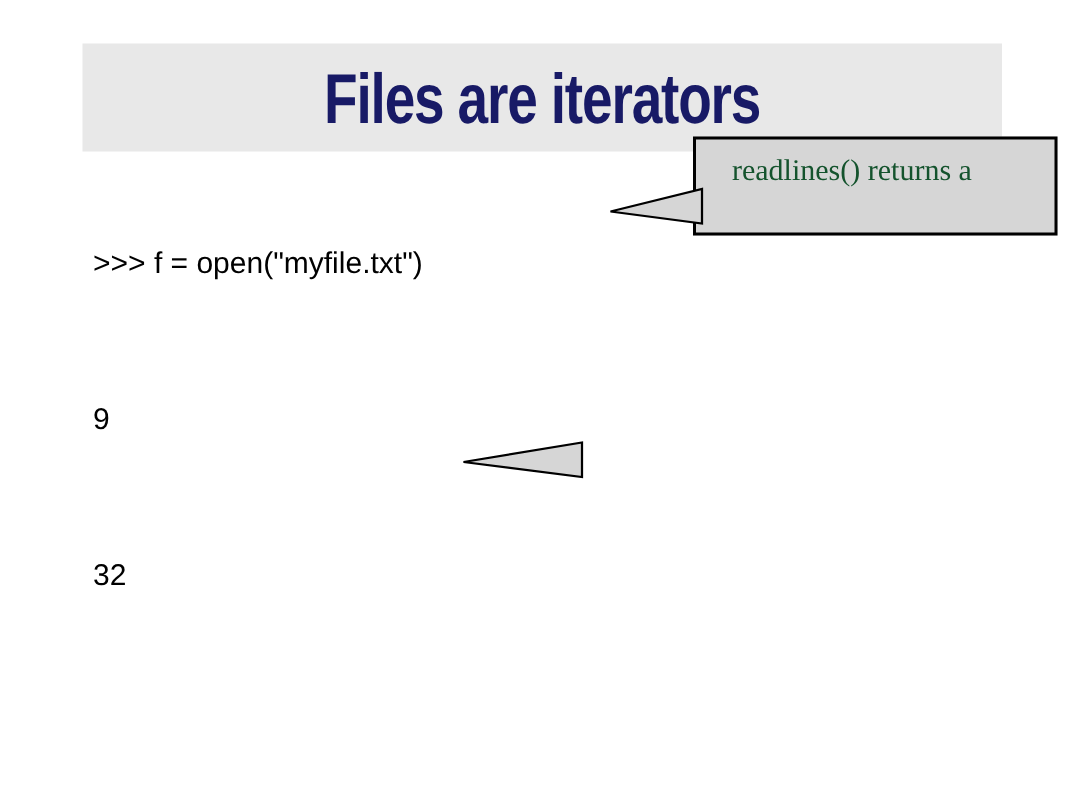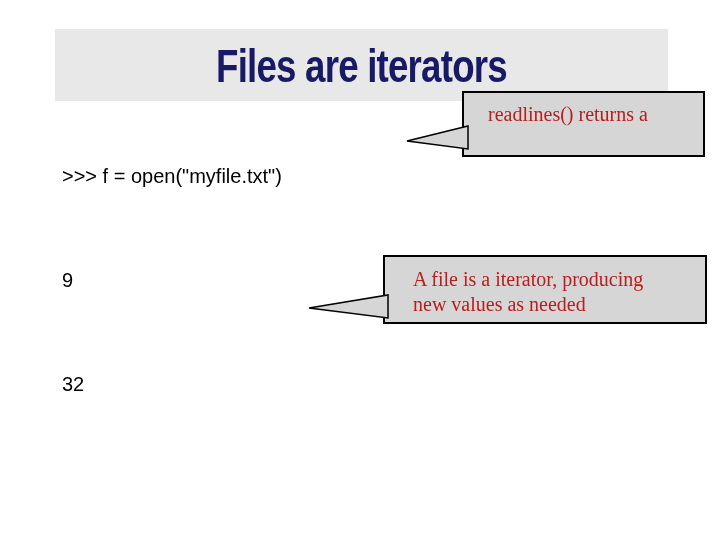--- a/index.html
+++ b/index.html
@@ -18,21 +18,21 @@
   }
   
   #code-block{
     position:absolute;left:62px;top:90px;width:360px;
     font-size:20px;line-height:34.65px;color:#000;white-space:pre;
   }
   
   .callout{
     position:absolute;background:#d6d6d6;border:2px solid #000;
     font-family:"Liberation Serif",serif;font-size:20px;line-height:25px;
-    color:#b91c1c;box-sizing:border-box;
+    color:#14532d;box-sizing:border-box;
   }
   #callout-readlines{left:462px;top:91px;width:243px;height:66px;padding:9px 8px 0 24px;}
   #callout-iterator{left:383px;top:255px;width:324px;height:69px;padding:10px 8px 0 28px;}
   .callout-tail{position:absolute;z-index:3;}
   #tail-readlines{left:398px;top:120px;}
   #tail-iterator{left:300px;top:287px;}
 </style>
 </head>
 <body>
 
@@ -57,22 +57,17 @@
     
   </div>
 
   <div id="callout-readlines" class="callout">
     <div>readlines() returns a</div>
   </div>
   <svg id="tail-readlines" class="callout-tail" width="74" height="40" viewBox="0 0 74 40">
     <polygon points="9,21 70,6 70,29" fill="#d6d6d6" stroke="#000" stroke-width="1.5"></polygon>
   </svg>
 
-  <div id="callout-iterator" class="callout">
-    <div>A file is a iterator, producing</div>
-    <div>new values as needed</div>
-
-  </div>
   <svg id="tail-iterator" class="callout-tail" width="92" height="42" viewBox="0 0 92 42">
     <polygon points="9,21 88,8 88,31" fill="#d6d6d6" stroke="#000" stroke-width="1.5"></polygon>
   </svg>
 
 </div>
 
 </body></html>

